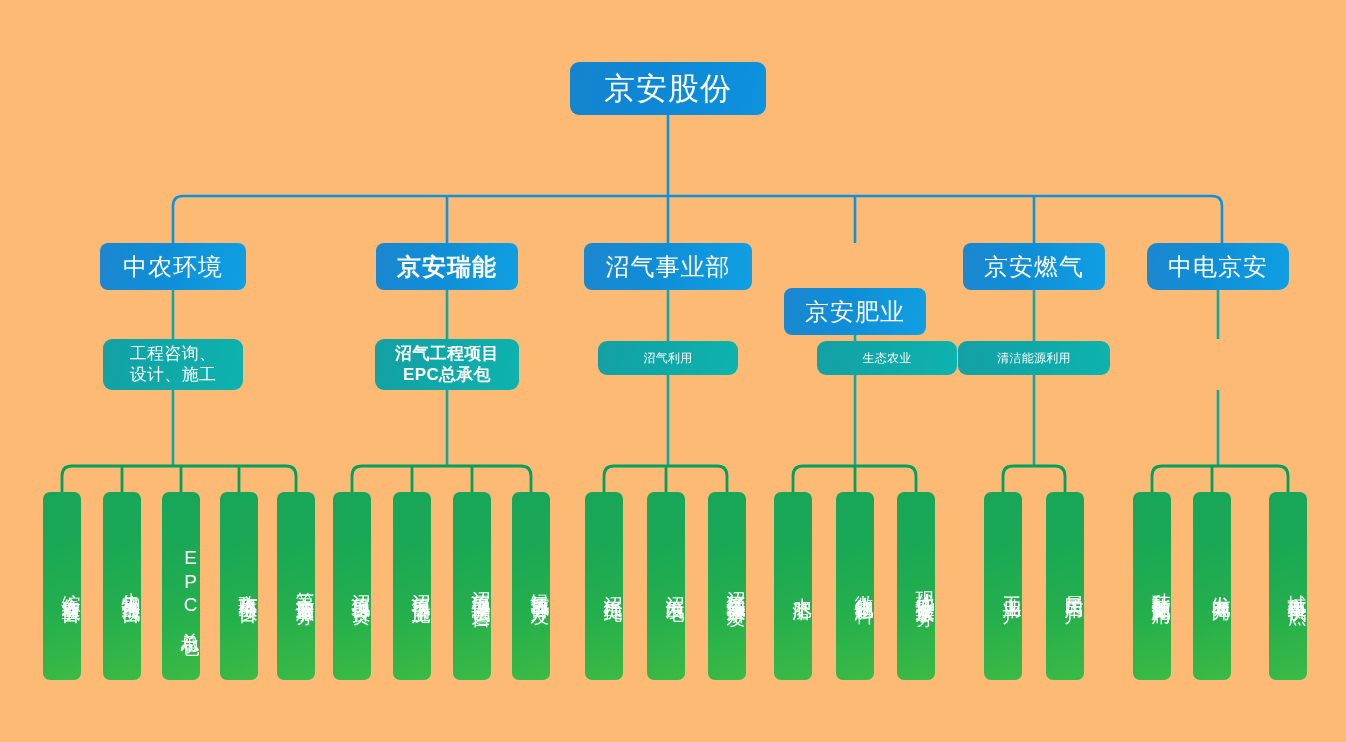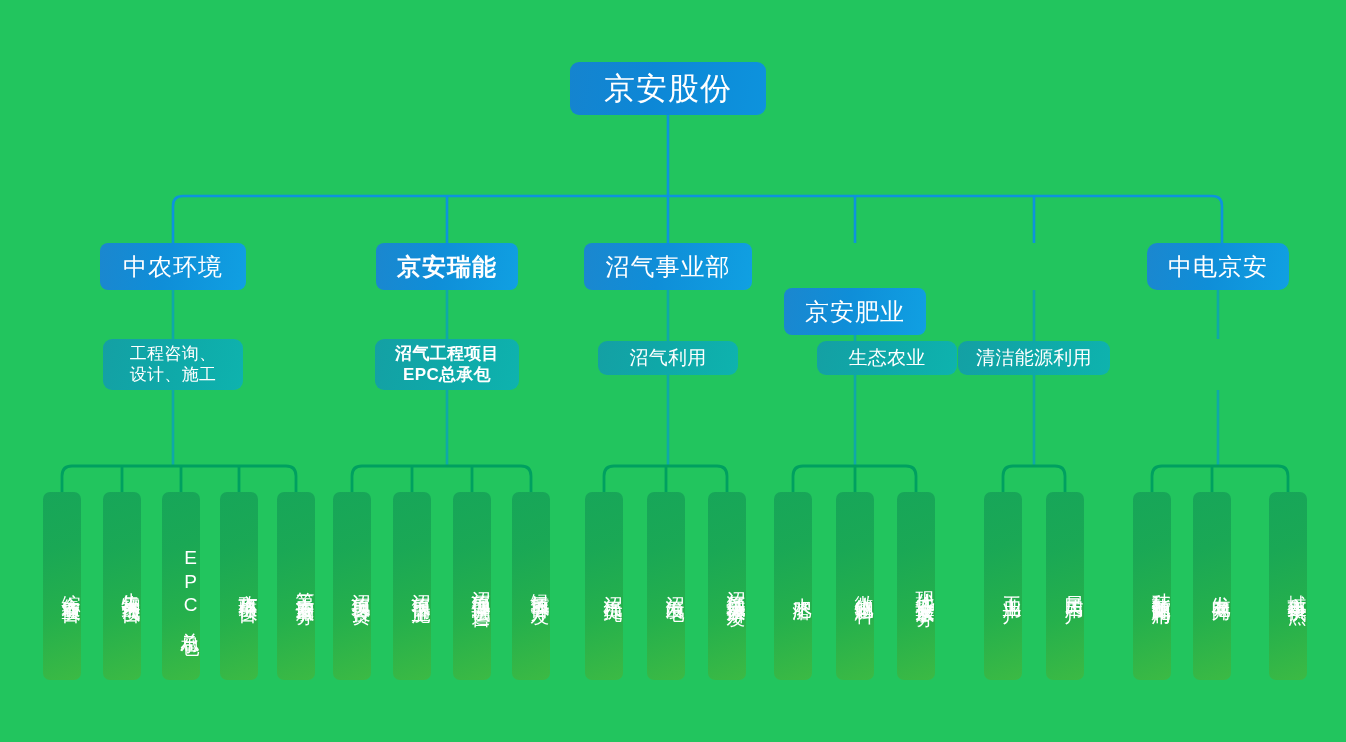--- a/index.html
+++ b/index.html
@@ -2,21 +2,21 @@
 <html lang="zh"><head>
 <meta charset="utf-8">
 <title>京安股份组织架构</title>
 <style>
   html,body{margin:0;padding:0;background:#ffffff;}
   body{
     width:1346px;height:742px;
     font-family:"Liberation Sans","DejaVu Sans",sans-serif;
     -webkit-font-smoothing:antialiased;
   }
-  #chart{position:relative;width:1346px;height:742px;overflow:hidden;background:#22c55e;}
+  #chart{position:relative;width:1346px;height:742px;overflow:hidden;background:#fdba74;}
   #wires{position:absolute;left:0;top:0;width:1346px;height:742px;}
 
   
   .node{
     position:absolute;
     box-sizing:border-box;
     display:flex;align-items:center;justify-content:center;
     color:#ffffff;
     text-align:center;
     line-height:1.22;
@@ -41,21 +41,21 @@
   }
 
   
   .lvl2{
     border-radius:9px;
     background:linear-gradient(105deg,#14a0a4 0%,#0fa8a8 45%,#0eb3ae 100%);
     font-size:17px;
     letter-spacing:.3px;
     padding:16px 6px;
   }
-  .lvl2.one-line{font-size:19px;}
+  .lvl2.one-line{font-size:12px;}
 
   
   .leaf{
     border-radius:7px;
     background:linear-gradient(160deg,#17a659 0%,#1aa855 30%,#25b04c 65%,#3cba44 100%);
     font-size:19px;
     letter-spacing:0px;
     writing-mode:vertical-rl;
     text-orientation:upright;
     line-height:1.05;
@@ -127,20 +127,21 @@
       <path d="M1212,466 L1212,492"></path>
     </g>
   </svg>
 
   <div class="node root" style="left:570px;top:62px;width:196px;height:53px;">京安股份</div>
 
   <div class="node lvl1" style="left:100px;top:243px;width:146px;height:47px;">中农环境</div>
   <div class="node lvl1" style="left:376px;top:243px;width:142px;height:47px;font-weight:bold;">京安瑞能</div>
   <div class="node lvl1" style="left:584px;top:243px;width:168px;height:47px;">沼气事业部</div>
   <div class="node lvl1" style="left:784px;top:243px;width:142px;height:47px;margin-top:45px;">京安肥业</div>
+  <div class="node lvl1" style="left:963px;top:243px;width:142px;height:47px;">京安燃气</div>
   <div class="node lvl1" style="left:1147px;top:243px;width:142px;height:47px;border-radius:10px;">中电京安</div>
 
   <div class="node lvl2" style="left:103px;top:339px;width:140px;height:51px;">工程咨询、
 设计、施工</div>
   <div class="node lvl2" style="left:375px;top:339px;width:144px;height:51px;font-weight:bold;">沼气工程项目
 EPC总承包</div>
   <div class="node lvl2 one-line" style="left:598px;top:341px;width:140px;height:34px;">沼气利用</div>
   <div class="node lvl2 one-line" style="left:785px;top:341px;width:140px;height:34px;margin-left:32px;">生态农业</div>
   <div class="node lvl2 one-line" style="left:958px;top:341px;width:152px;height:34px;">清洁能源利用</div>
 

